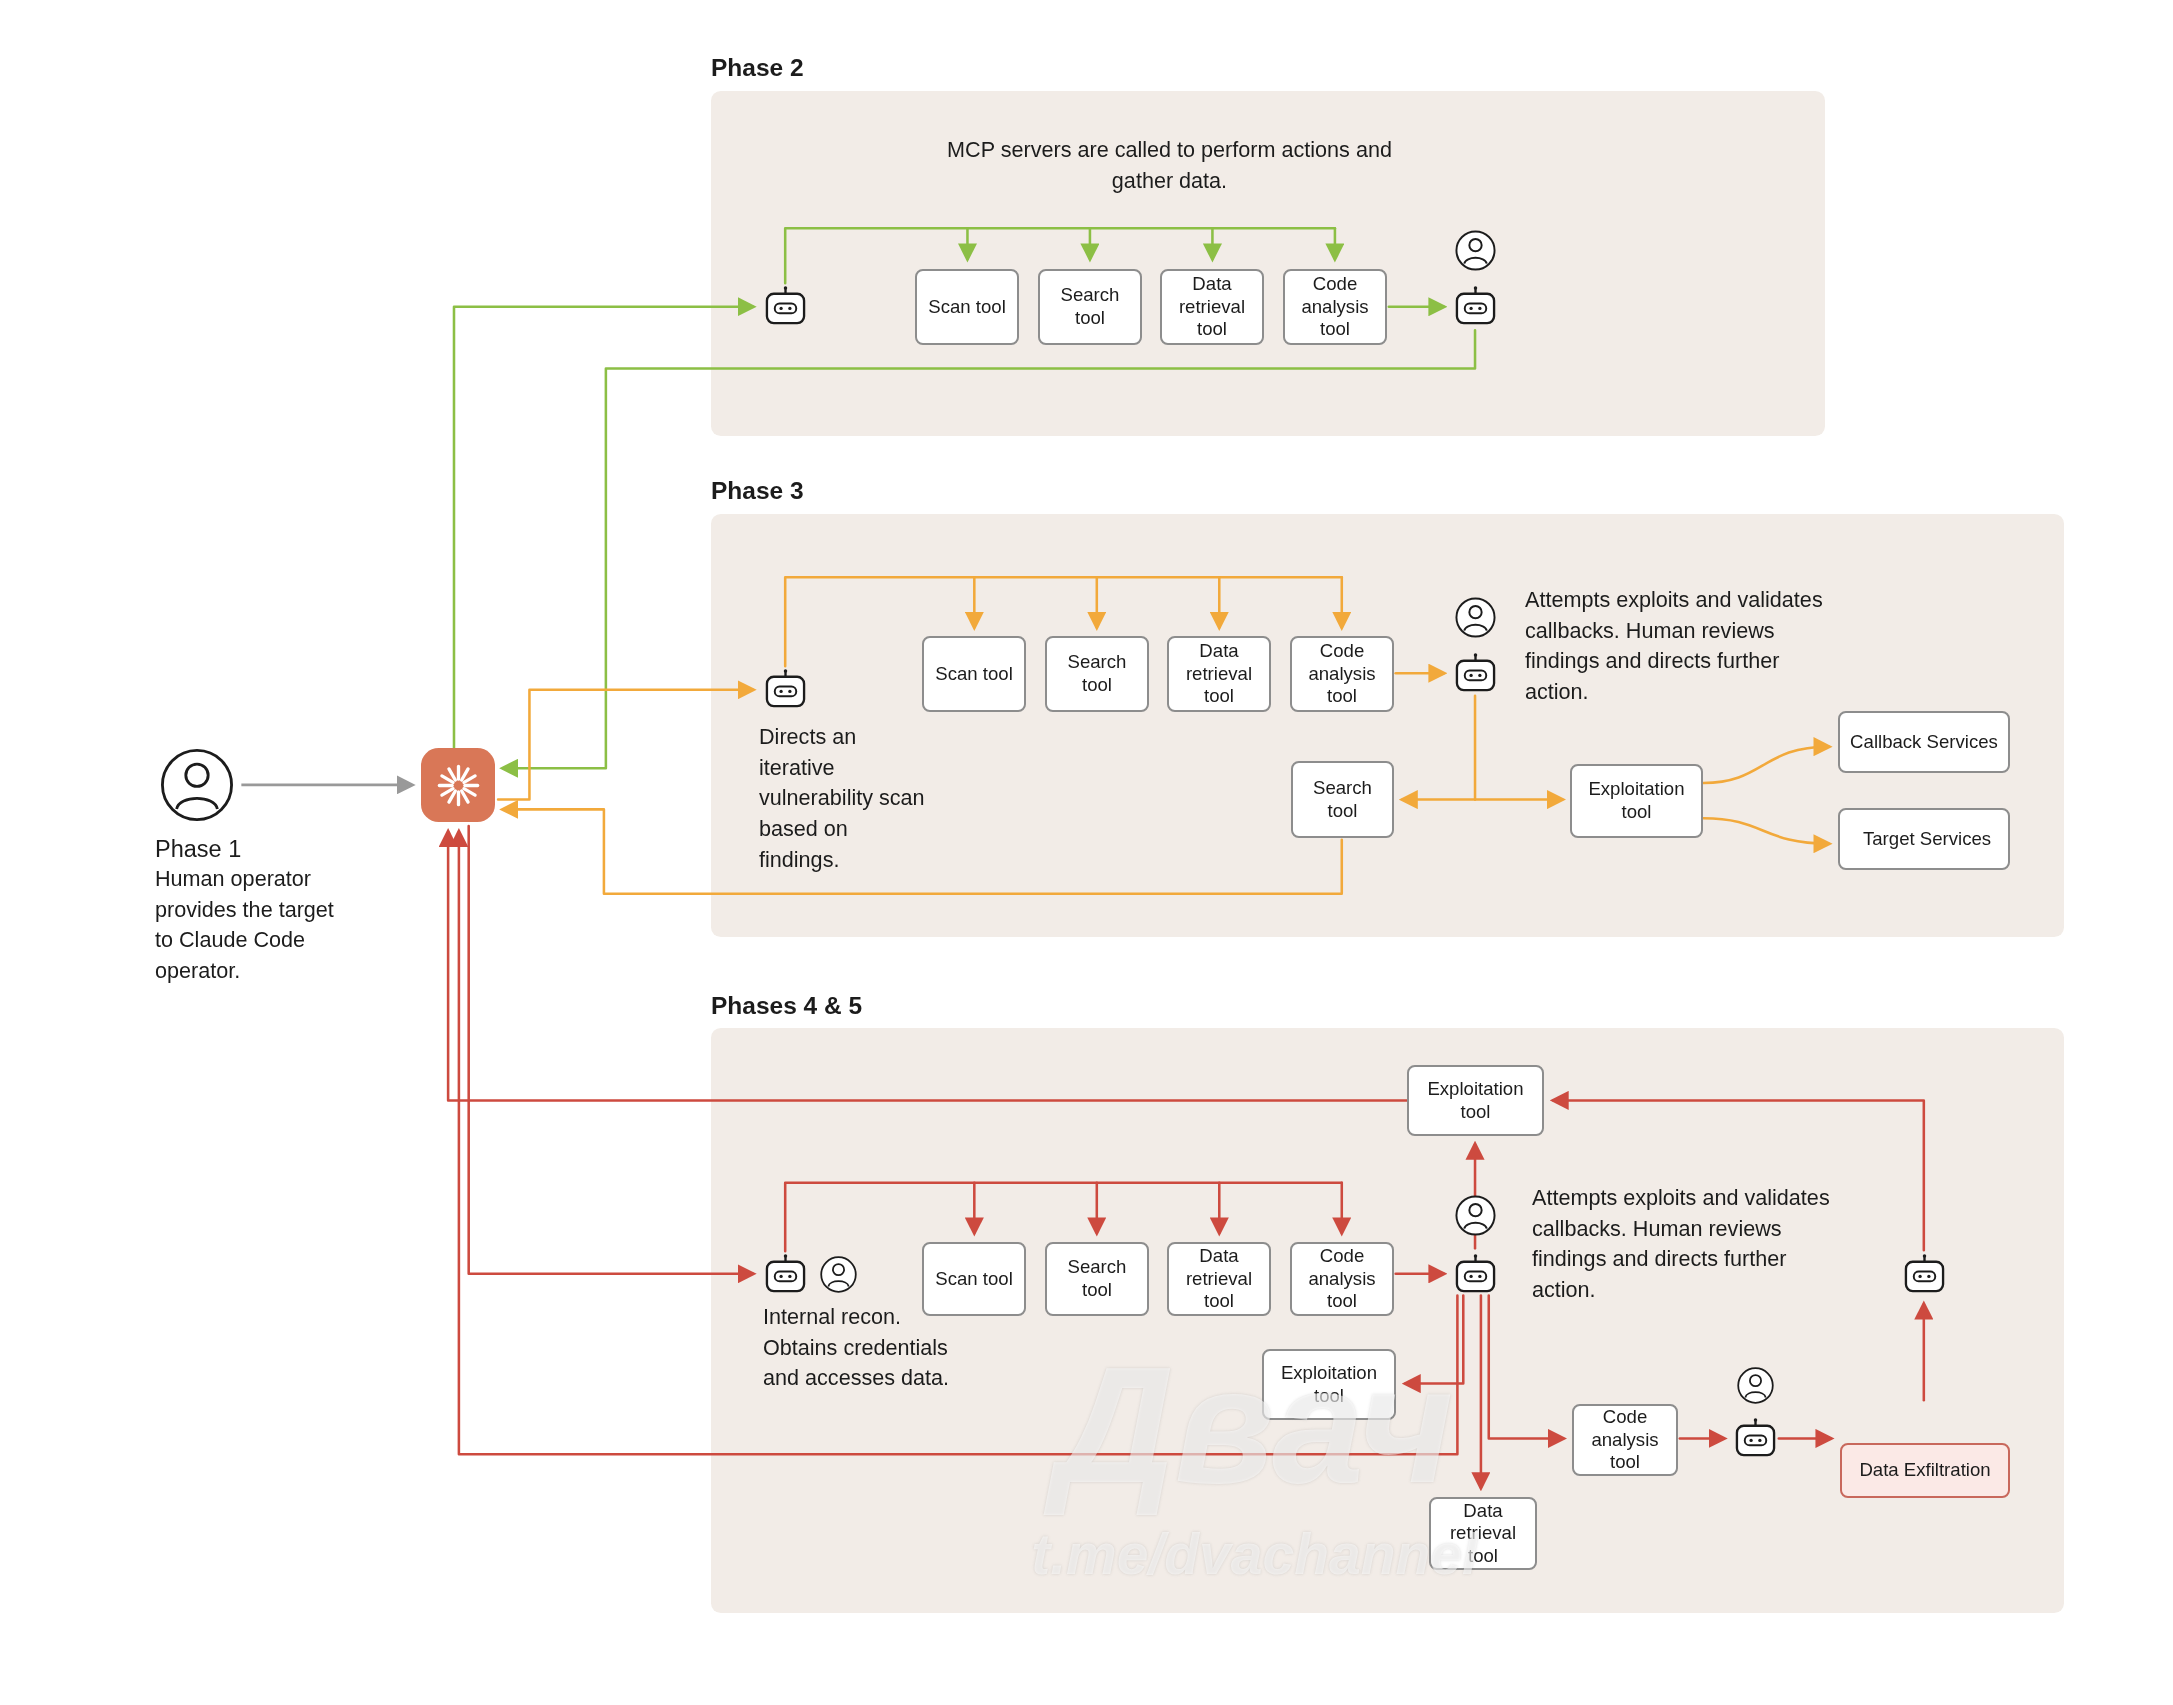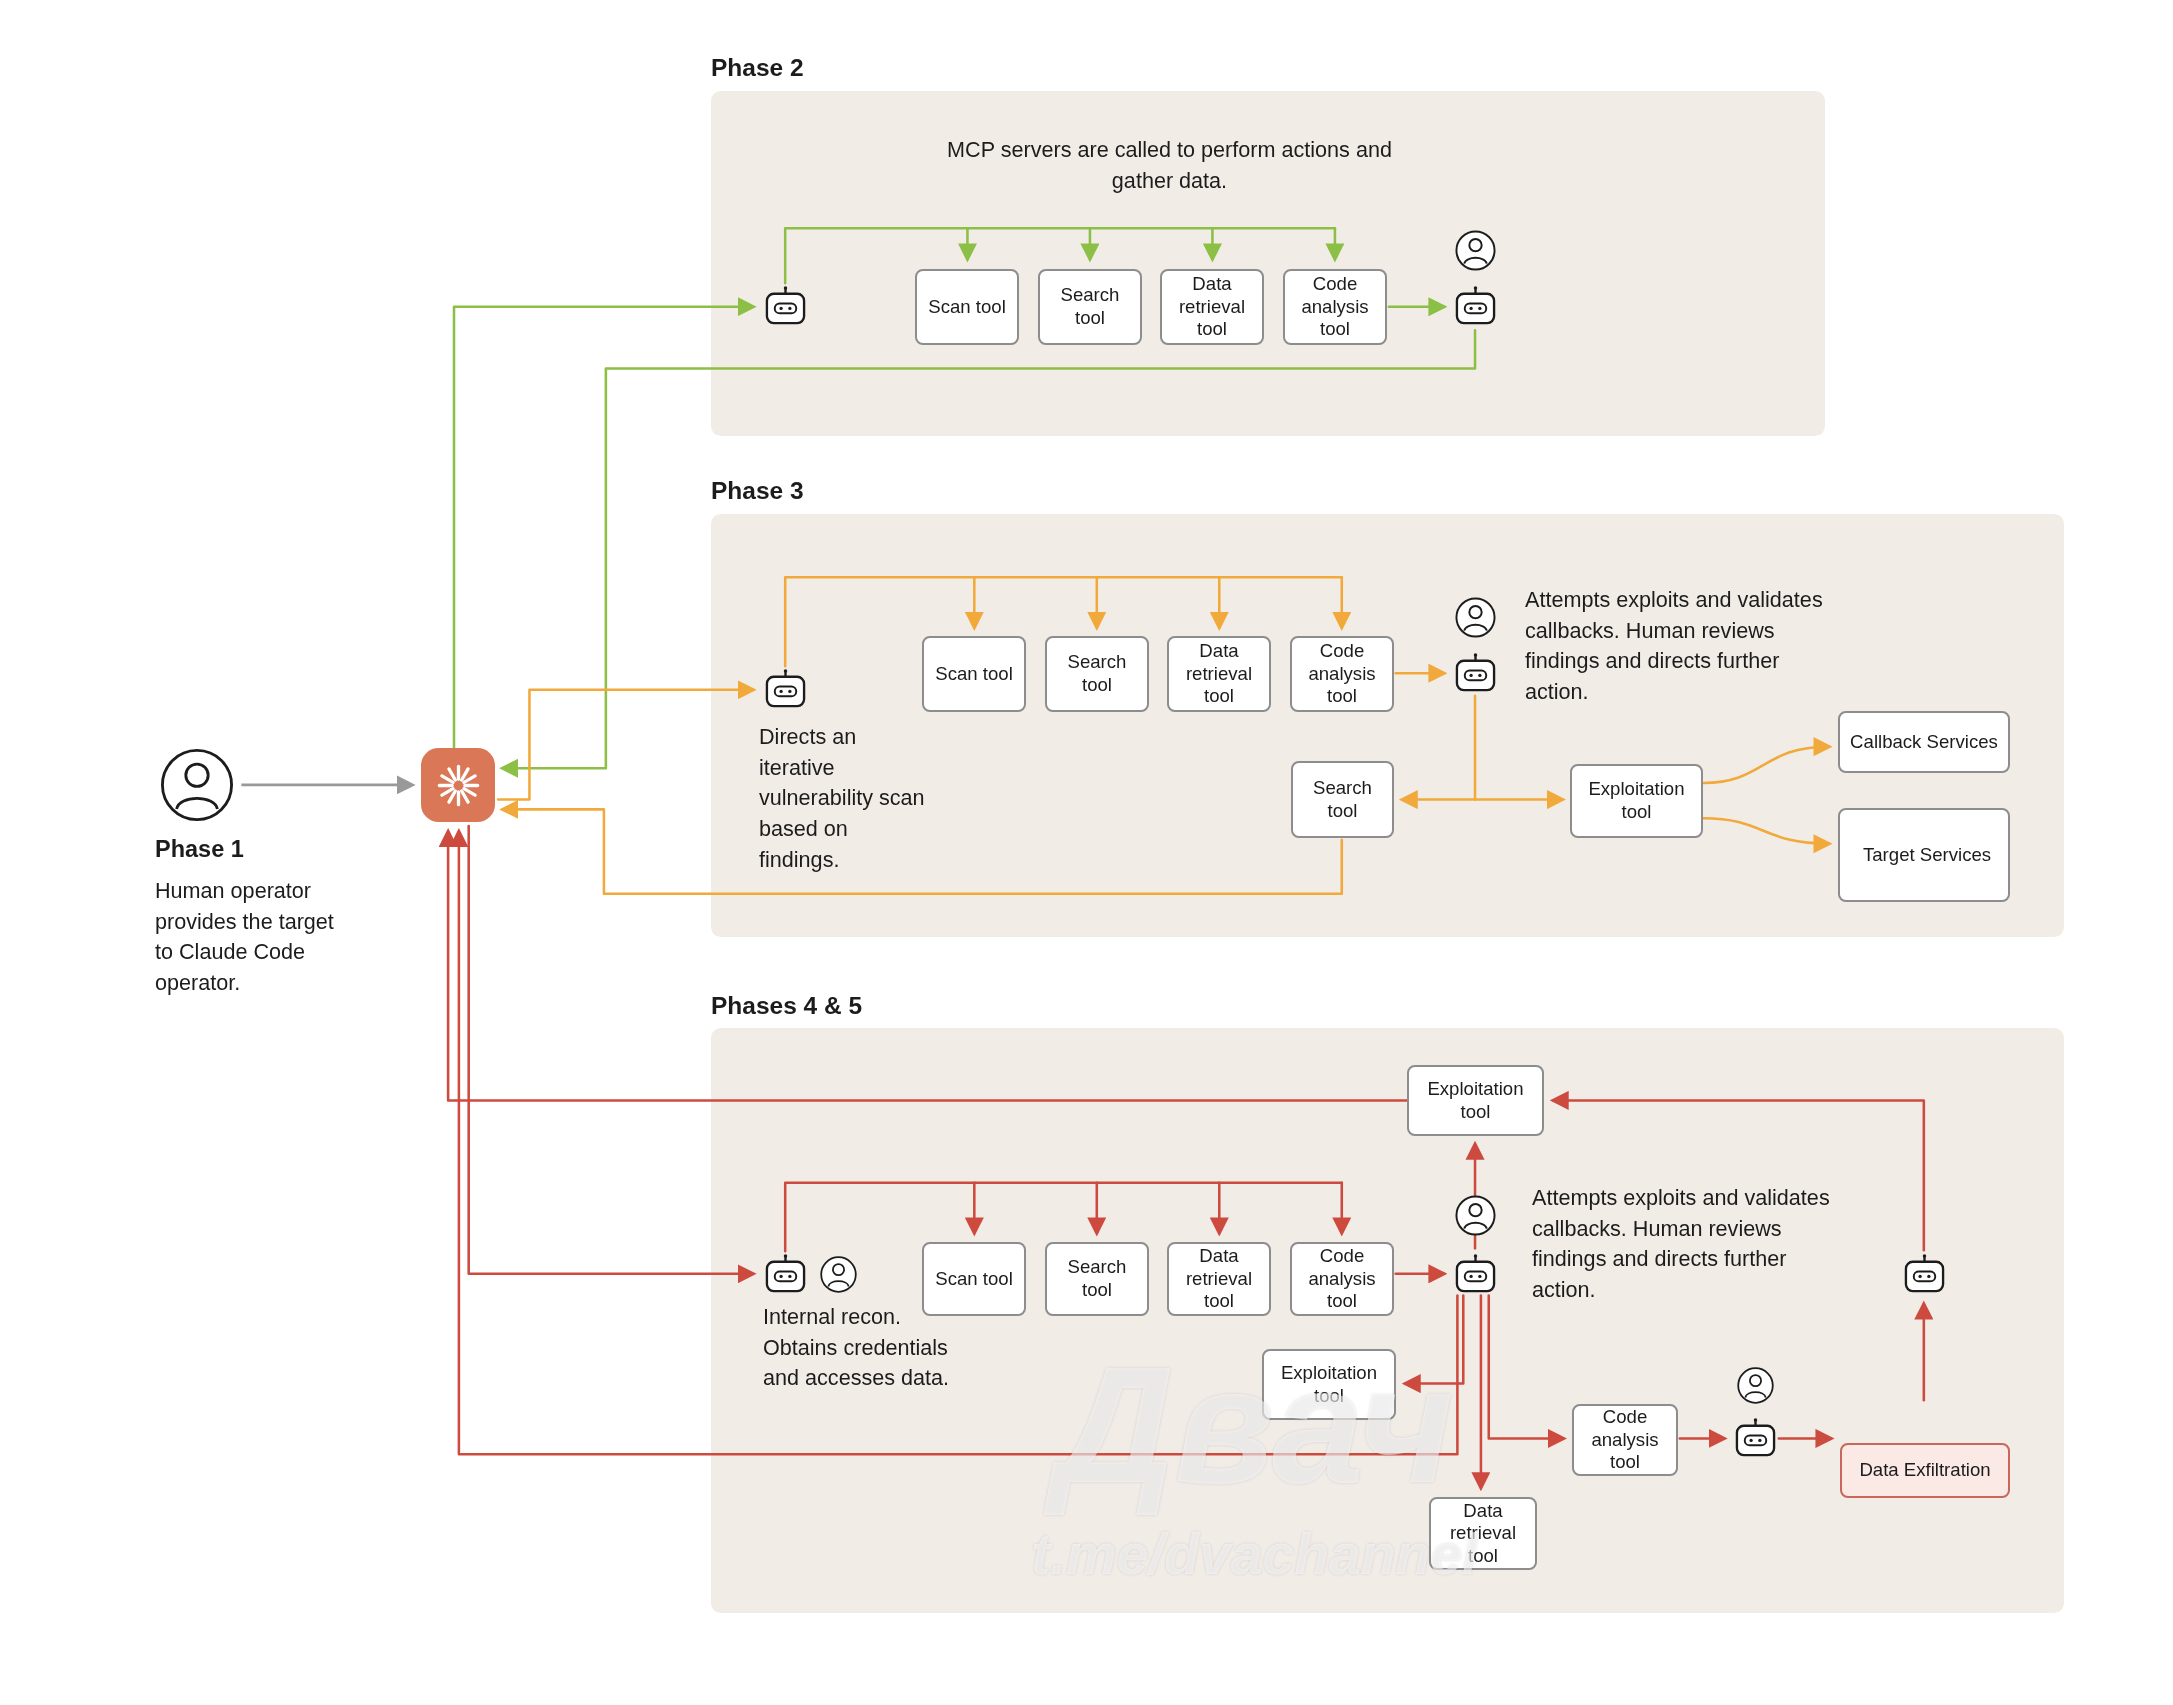--- a/index.html
+++ b/index.html
@@ -11,21 +11,21 @@
   .box{position:absolute;background:#ffffff;border:2px solid #8d8d8d;border-radius:7.8px;
        display:flex;align-items:center;justify-content:center;text-align:center;
        font-size:18.6px;font-weight:500;line-height:1.22;padding:3.9px;box-sizing:border-box;z-index:3;}
   .box.exfil{background:#FBE9E6;border-color:#C8685C;}
   .note{position:absolute;font-size:21.6px;line-height:1.42;z-index:3;}
   .note.center{text-align:center;}
   .icon{position:absolute;z-index:3;}
   .claude-logo{position:absolute;width:74px;height:74px;border-radius:17.6px;background:#D97757;
                display:flex;align-items:center;justify-content:center;z-index:3;}
   .phase1-block{position:absolute;z-index:3;}
-  .phase1-block .t{font-size:23.5px;font-weight:700;margin-bottom:13px;}
+  .phase1-block .t{font-size:23.5px;font-weight:400;margin-bottom:1px;}
   .phase1-block .d{font-size:21.6px;line-height:1.42;}
   .watermark{position:absolute;left:882px;top:1343px;width:745px;text-align:center;z-index:6;
              pointer-events:none;color:rgba(255,255,255,0.55);
              text-shadow:0 0 2.9px rgba(120,120,120,0.25);font-style:italic;font-weight:700;}
   .watermark .w1{font-size:165px;line-height:1.0;}
   .watermark .w2{font-size:57px;line-height:1.2;margin-top:11.8px;}
 </style>
 </head>
 <body>
 
@@ -204,21 +204,21 @@
       <rect x="13" y="19" width="22" height="10" rx="5" fill="none" stroke="#1c1c1c" stroke-width="2"></rect>
       <circle cx="19.5" cy="24" r="1.7" fill="#1c1c1c"></circle>
         <circle cx="28.5" cy="24" r="1.7" fill="#1c1c1c"></circle>
     </svg>
   </div>
   <div class="note" style="left:1525px;top:585px;width:314px;">Attempts exploits and validates callbacks. Human reviews findings and directs further action.</div>
 
   <div class="box" style="left:1291px;top:761px;width:103px;height:77px;">Search tool</div>
   <div class="box" style="left:1570px;top:764px;width:133px;height:74px;">Exploitation tool</div>
   <div class="box" style="left:1838px;top:711px;width:172px;height:62px;text-align:center;">Callback Services</div>
-  <div class="box" style="left:1838px;top:808px;width:172px;height:94px;padding-left:10px;">Target Services</div>
+  <div class="box" style="left:1838px;top:808px;width:172px;height:62px;padding-left:10px;">Target Services</div>
 
   <div class="panel-title" style="left:711px;top:992px;">Phases 4 &amp; 5</div>
 
   <div class="box" style="left:1407px;top:1065px;width:137px;height:71px;">Exploitation tool</div>
 
   <div class="icon" style="left:762px;top:1253px;">
     <svg width="47" height="43" viewBox="0 0 48 44">
       <line x1="24" y1="3" x2="24" y2="9" stroke="#1c1c1c" stroke-width="2.4"></line>
         <circle cx="24" cy="3" r="1.8" fill="#1c1c1c"></circle>
       <rect x="5" y="9" width="38" height="30" rx="7" fill="#fff" stroke="#1c1c1c" stroke-width="2.4"></rect>

